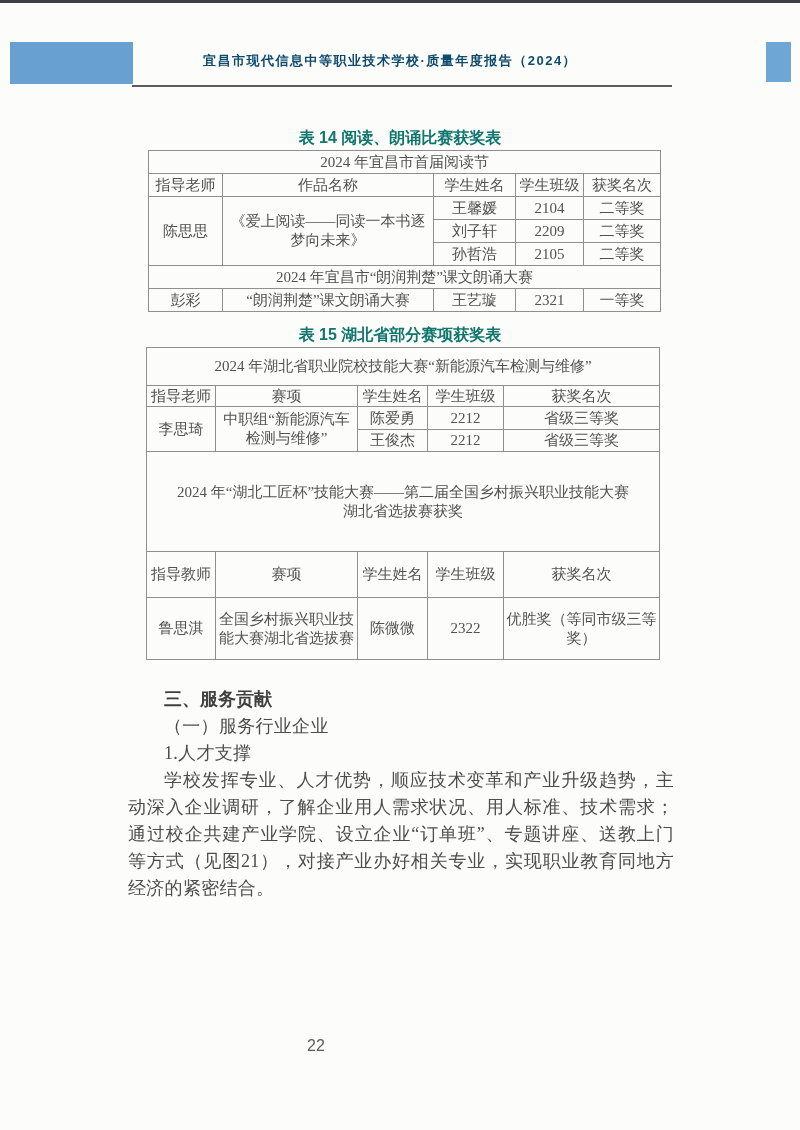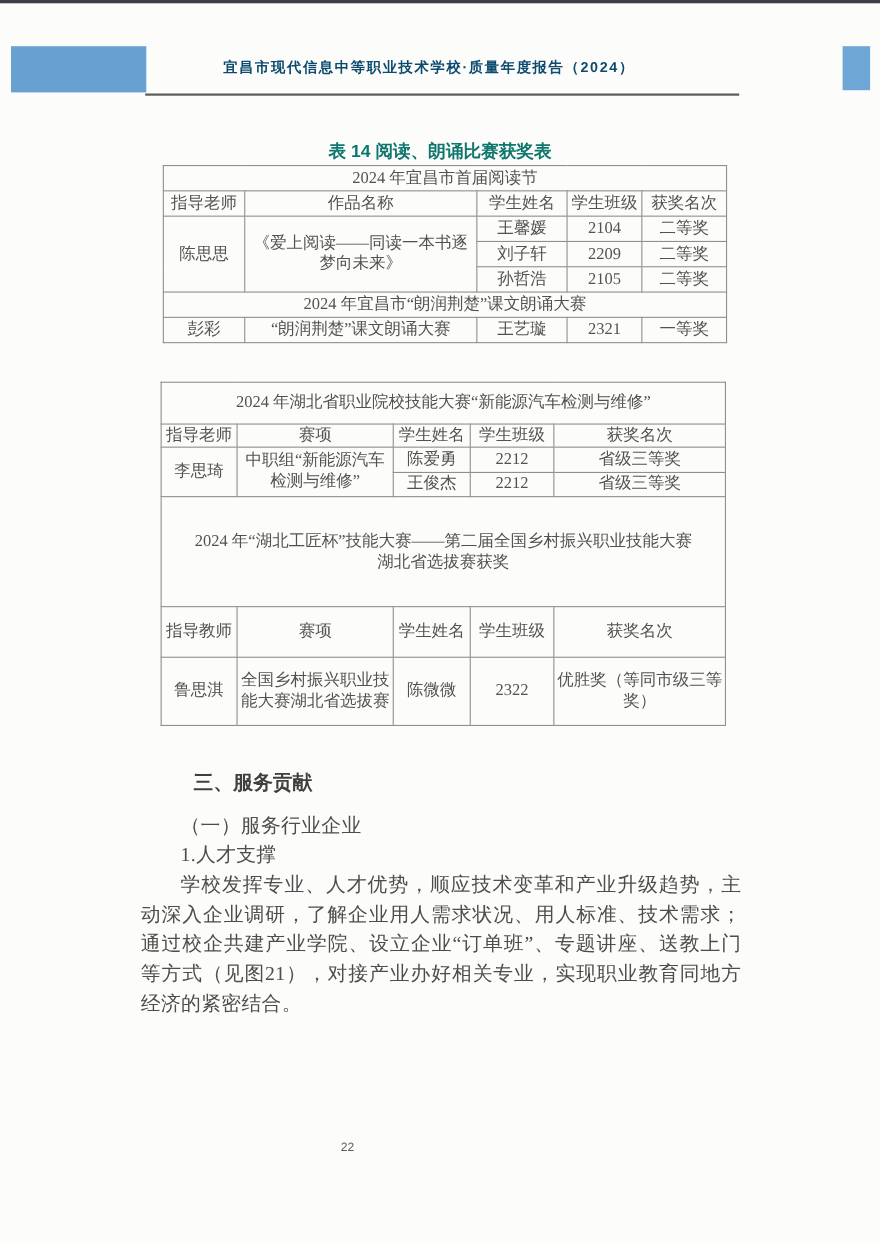--- a/index.html
+++ b/index.html
@@ -54,32 +54,32 @@
   .row-bigmerge{height:100px;}
   .row-head2{height:46px;}
   .row-last{height:62px;}
   .preline{white-space:pre-line;}
 
   
   .bodytext{position:absolute;left:128px;top:686px;width:546px;}
   .bodytext .h3{
     font-family:"Liberation Sans","DejaVu Sans",sans-serif;
     font-weight:bold;font-size:18px;color:#3f3f3f;
-    text-indent:2em;line-height:27px;margin:12px;
+    text-indent:2em;line-height:27px;margin:0;
   }
   .bodytext p{
     margin:0;font-size:18px;line-height:27px;
     text-indent:2em;text-align:justify;color:#4d4d4d;
     letter-spacing:0.3px;
   }
 
   
   .pageno{
     position:absolute;left:0;top:1037px;width:632px;text-align:center;
-    font-size:11px;color:#5a5a5a;
+    font-size:16px;color:#5a5a5a;
     font-family:"Liberation Sans","DejaVu Sans",sans-serif;
   }
 </style>
 </head>
 <body>
 
 <div class="page">
 
   <div class="scan-top"></div>
 
@@ -132,20 +132,21 @@
     <tr>
       <td>彭彩</td>
       <td>“朗润荆楚”课文朗诵大赛</td>
       <td>王艺璇</td>
       <td>2321</td>
       <td>一等奖</td>
     </tr>
   </tbody>
     </table>
 
+  <div class="tbl-caption cap15">表 15 湖北省部分赛项获奖表</div>
 
   <table class="t15">
     <colgroup>
       <col style="width:69px">
         <col style="width:142px">
         <col style="width:70px">
       <col style="width:76px">
         <col style="width:156px">
     </colgroup>
     <tbody>

